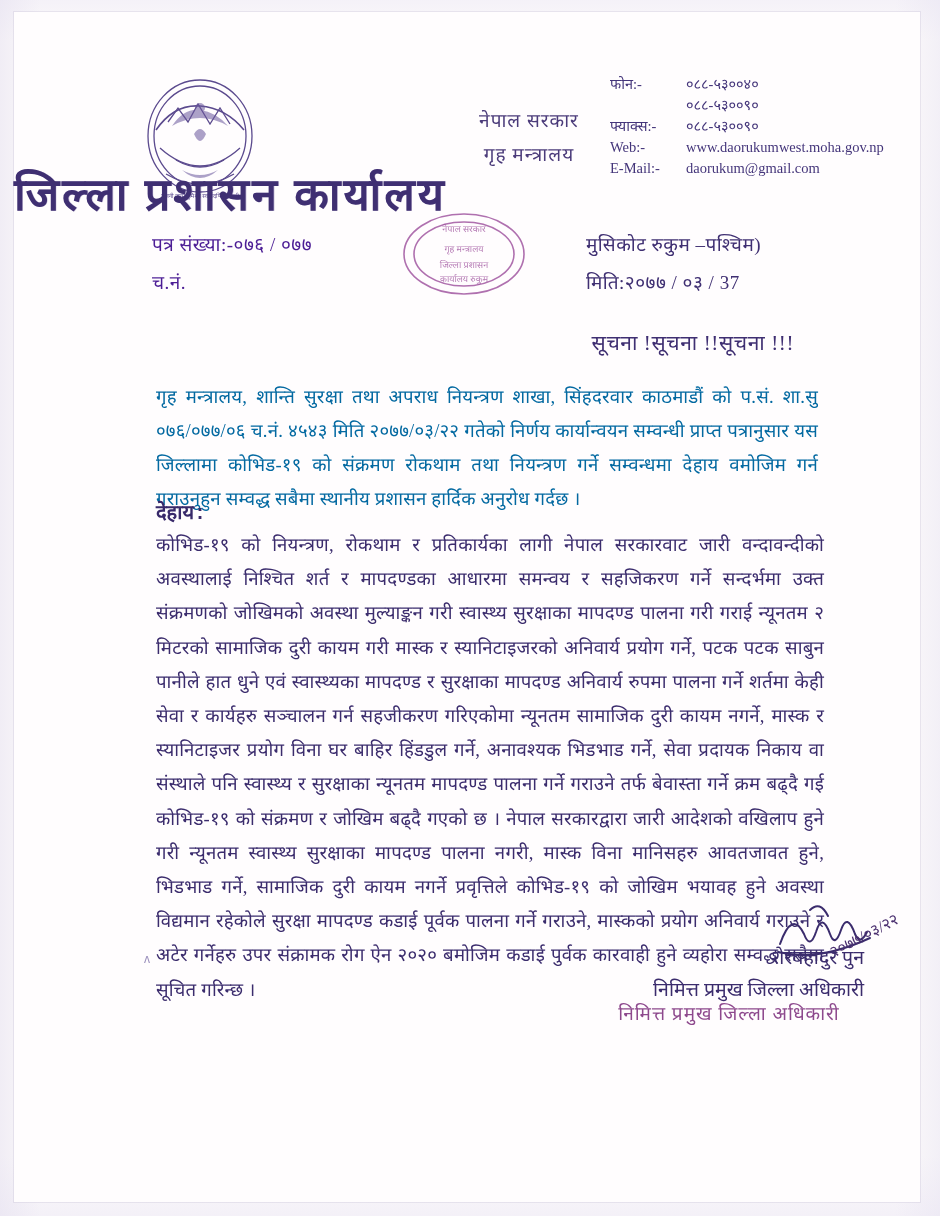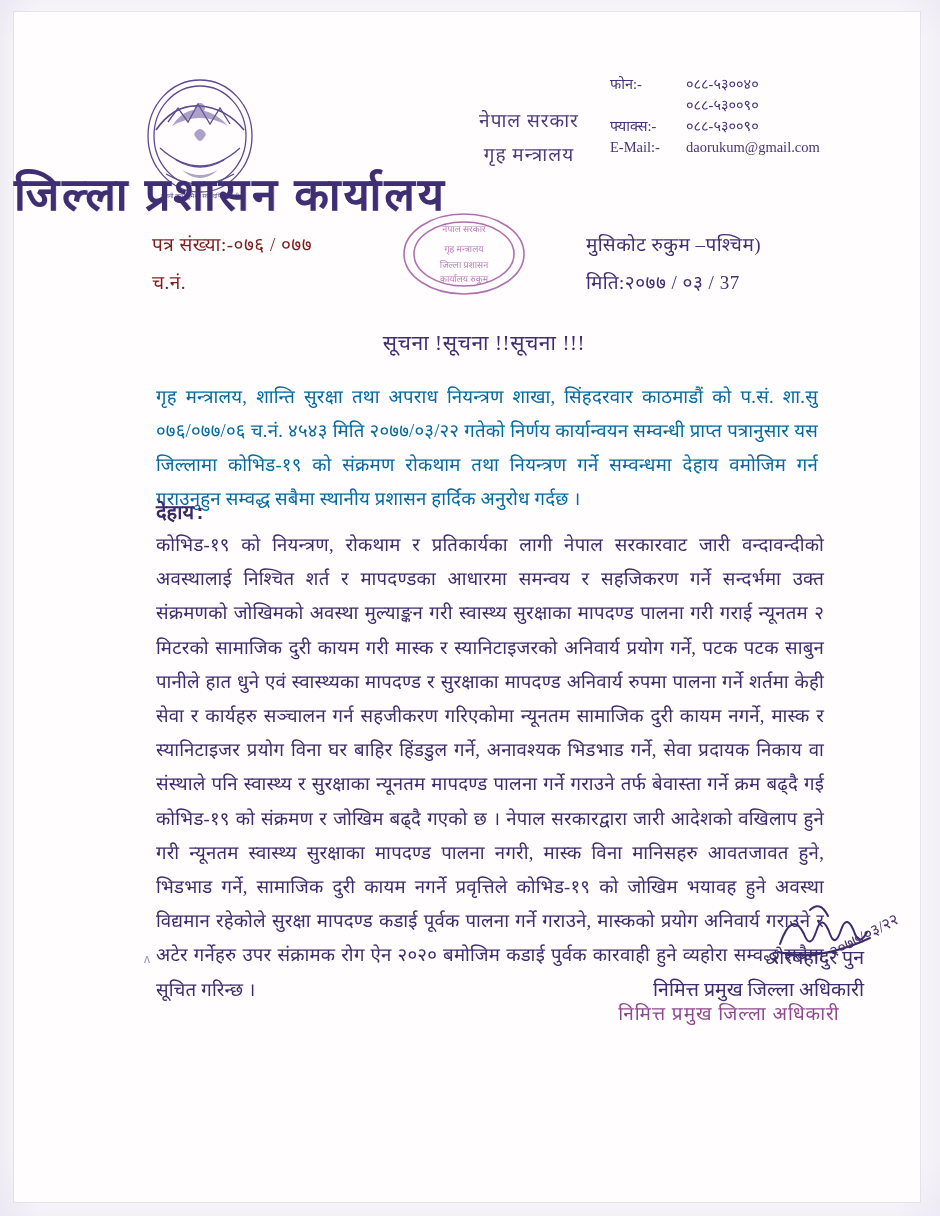--- a/index.html
+++ b/index.html
@@ -108,42 +108,42 @@
   }
   .stamp svg { width: 100%; height: 100%; display: block; }
 
   .meta-left {
     position: absolute;
     left: 138px;
     top: 214px;
     font-family: "Liberation Serif", serif;
     font-size: 19px;
     line-height: 38px;
-    color: #7f1d1d;
+    color: #4c1d95;
     letter-spacing: 0.5px;
   }
   .meta-right {
     position: absolute;
     left: 572px;
     top: 214px;
     font-family: Liberation Serif, serif;
     font-size: 19px;
     line-height: 38px;
     color: #3f2f72;
     letter-spacing: 0.5px;
   }
 
   
   .notice-row {
     position: absolute;
     left: 160px;
     top: 316px;
     width: 620px;
     display: flex;
-    justify-content: center;
+    justify-content: flex-end;
     font-family: "Liberation Serif", serif;
     font-size: 21px;
     color: #3f2f72;
     letter-spacing: 0.6px;
   }
 
   
   .body-block {
     position: absolute;
     left: 142px;
@@ -268,20 +268,24 @@
       </div>
       <div class="row phone2">
         <span class="lbl">फोन:-</span>
         <span class="val">०८८-५३००९०</span>
       </div>
       <div class="row">
         <span class="lbl">फ्याक्स:-</span>
         <span class="val">०८८-५३००९०</span>
       </div>
       <div class="row">
+        <span class="lbl">Web:-</span>
+        <span class="val">www.daorukumwest.moha.gov.np</span>
+      </div>
+      <div class="row">
         <span class="lbl">E-Mail:-</span>
         <span class="val">daorukum@gmail.com</span>
       </div>
     </div>
 
     <div class="office-title">जिल्ला प्रशासन कार्यालय</div>
 
     <div class="stamp">
       <svg viewBox="0 0 148 92" xmlns="http://www.w3.org/2000/svg">
         <g stroke="#8a2f8a" fill="none" stroke-width="1.6" opacity="0.8">

